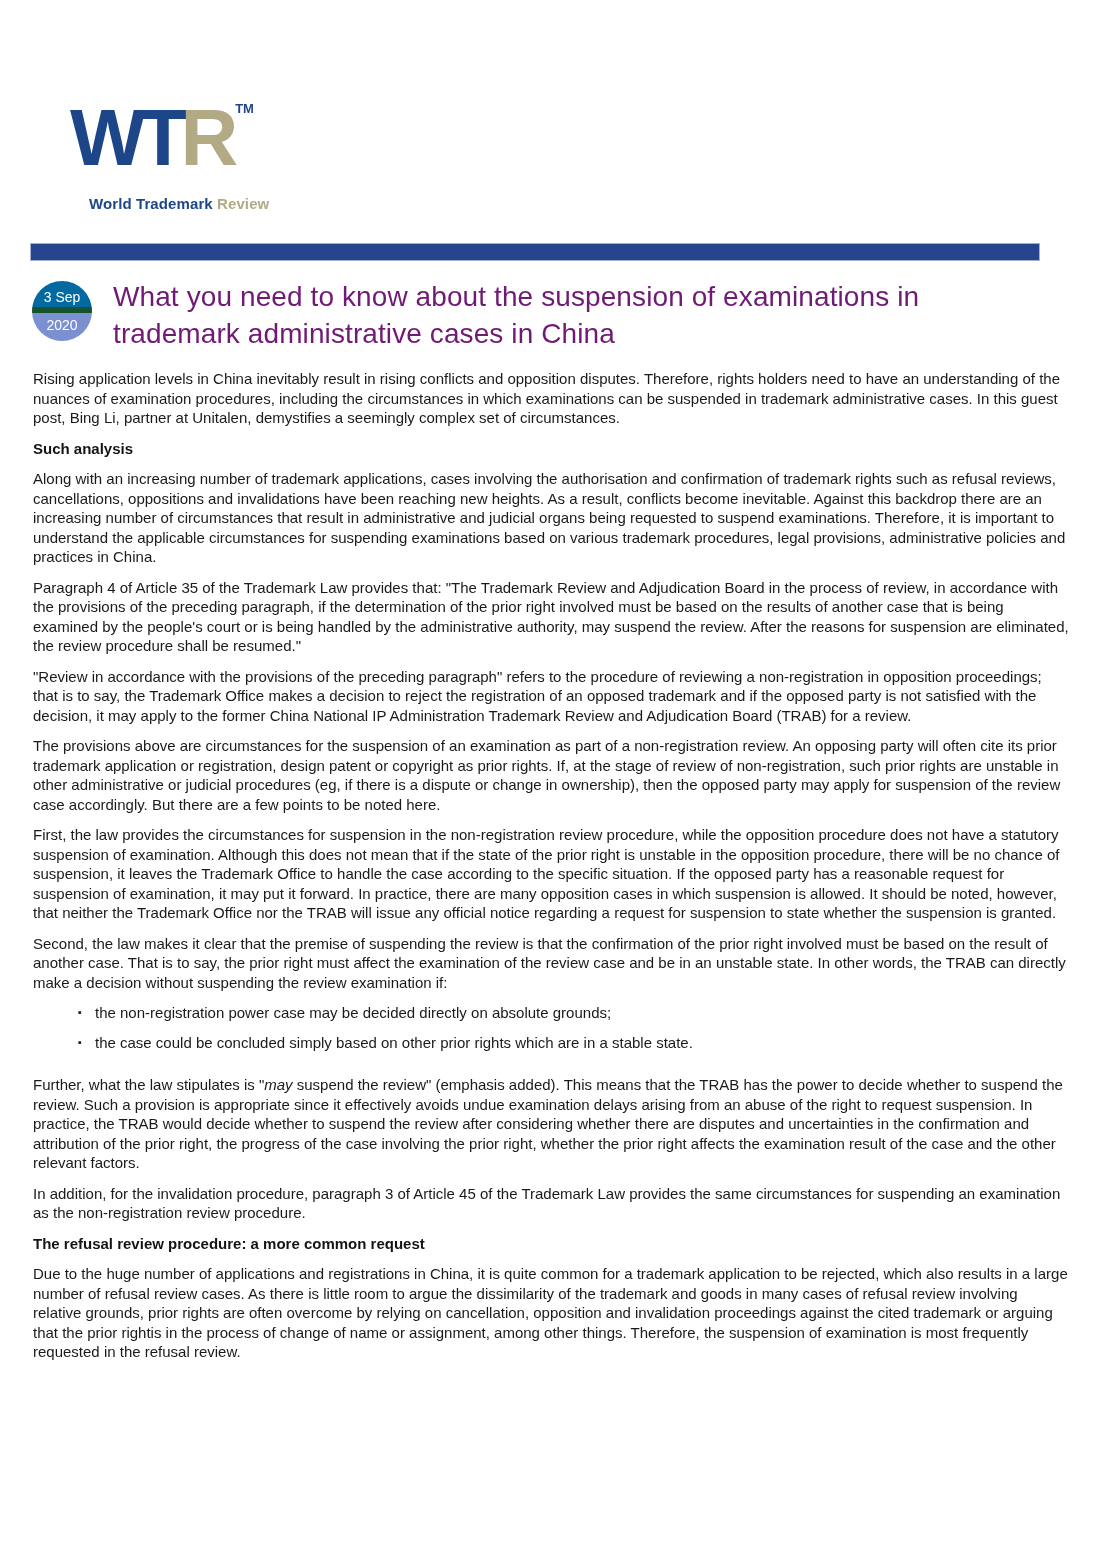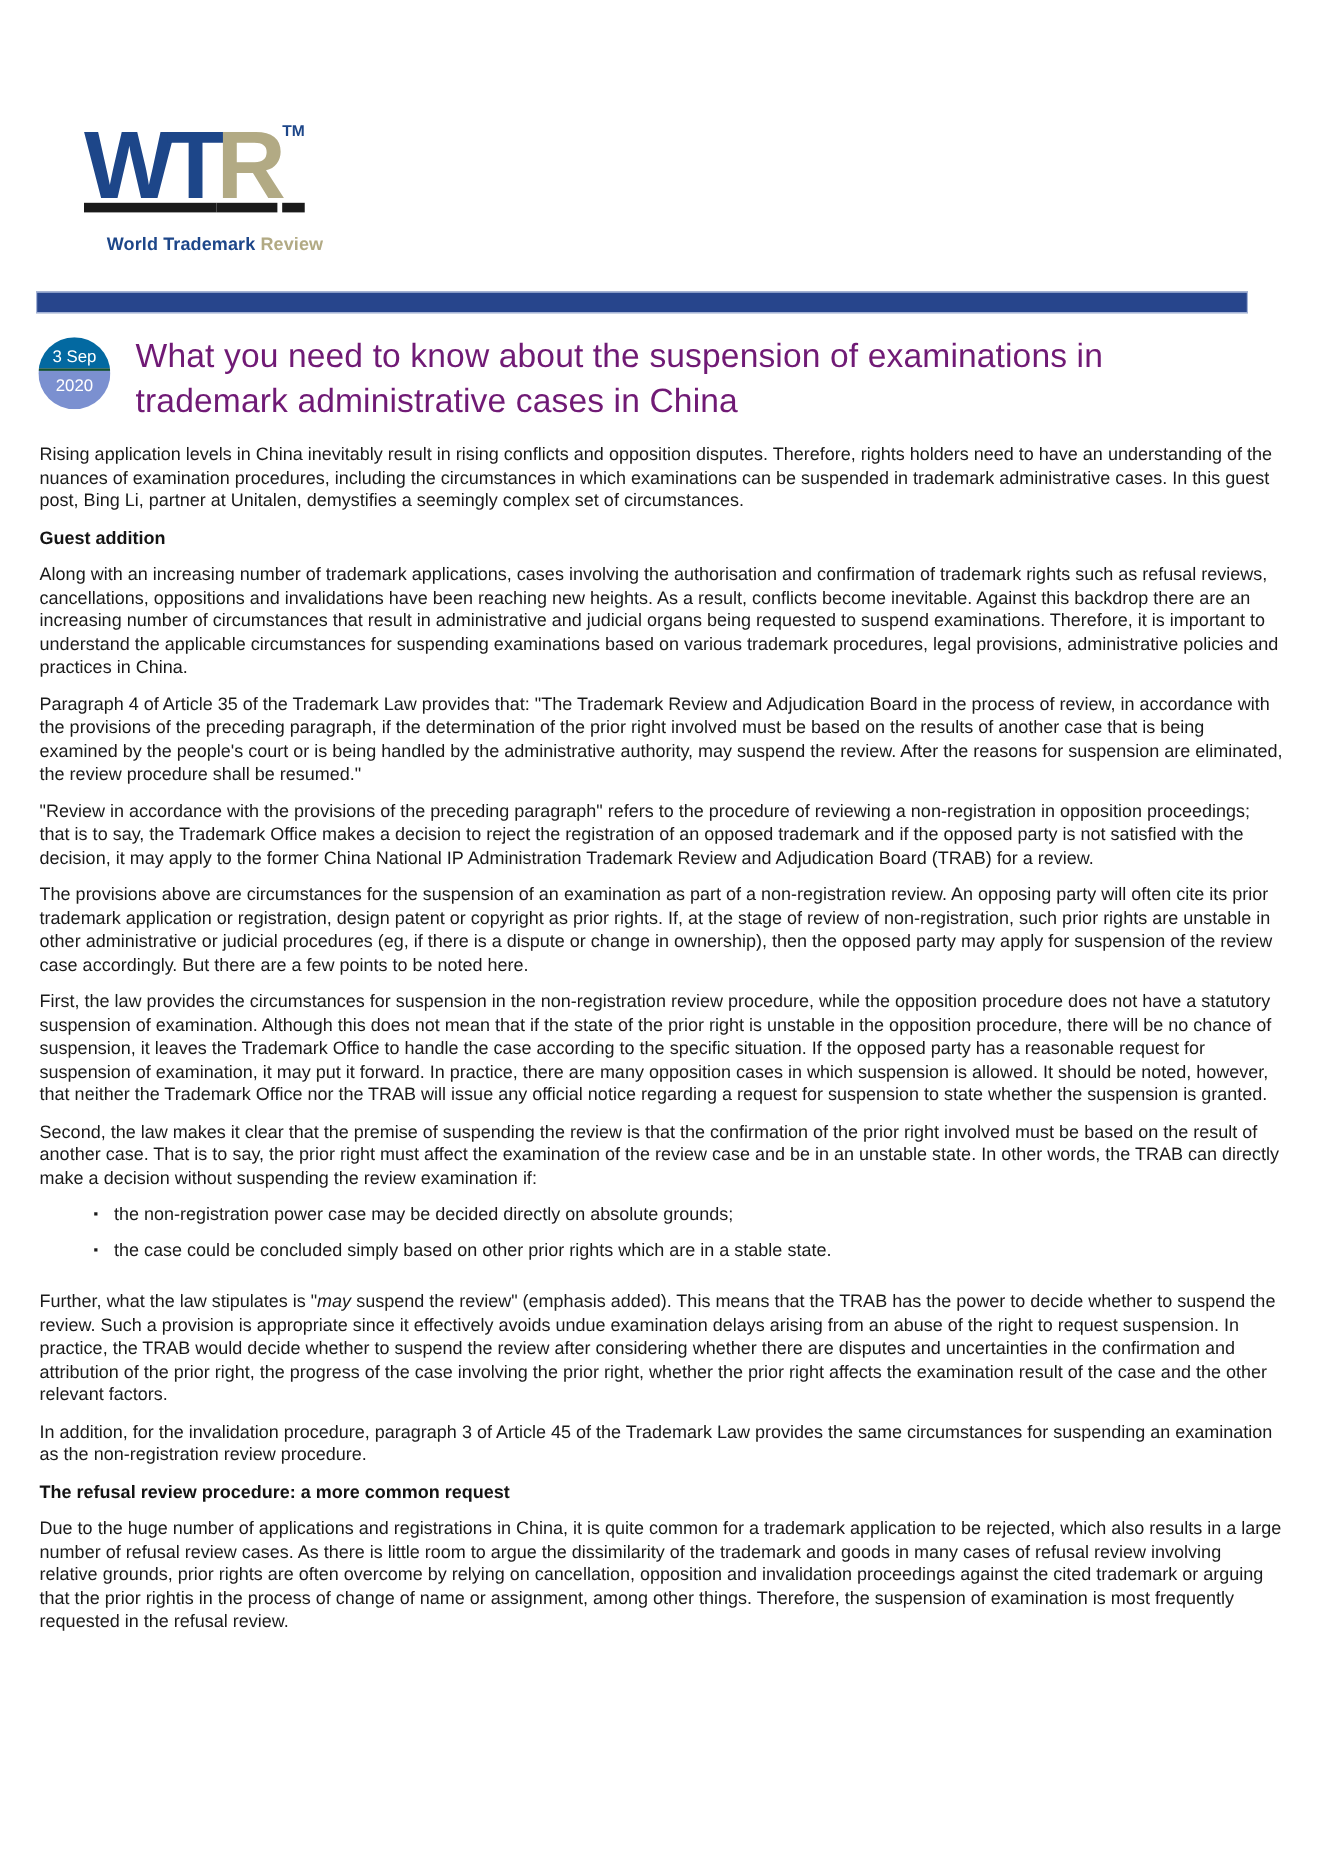--- a/index.html
+++ b/index.html
@@ -21,21 +21,20 @@
     width: 180px;
     cursor: pointer;
   }
   .logo-acronym {
     font-family: "Liberation Sans", sans-serif;
     font-weight: 700;
     font-size: 80px;
     line-height: 0.82;
     letter-spacing: -7px;
     white-space: nowrap;
-    text-decoration: underline;
   }
   .logo-acronym .lg-blue { color: #1d4689; }
   .logo-acronym .lg-tan  { color: #b2aa84; }
   .logo-tm {
     font-size: 13px;
     font-weight: 700;
     color: #1d4689;
     vertical-align: 52px;
     letter-spacing: 0;
     margin-left: 4px;
@@ -85,21 +84,21 @@
     background: #0369a1;
     display: flex;
     align-items: flex-end;
     justify-content: center;
     font-size: 14px;
     padding-bottom: 2px;
   }
   .date-bottom {
     height: 34px;
     background: #7b90d0;
-    border-top: 2px solid #14532d;
+    border-top: 6px solid #14532d;
     display: flex;
     align-items: flex-start;
     justify-content: center;
     font-size: 14px;
     padding-top: 4px;
   }
   .article-title {
     margin-left: 81px;
     width: 915px;
     font-size: 28px;
@@ -160,21 +159,21 @@
   <div class="date-badge">
     <div class="date-top">3 Sep</div>
     <div class="date-bottom">2020</div>
   </div>
   <h1 class="article-title">What you need to know about the suspension of examinations in trademark administrative cases in China</h1>
 </div>
 
 <div class="article-body">
   <p>Rising application levels in China inevitably result in rising conflicts and opposition disputes. Therefore, rights holders need to have an understanding of the nuances of examination procedures, including the circumstances in which examinations can be suspended in trademark administrative cases. In this guest post, Bing Li, partner at Unitalen, demystifies a seemingly complex set of circumstances.</p>
 
-  <h3>Guest addition</h3>
+  <h3>Such analysis</h3>
 
   <p>Along with an increasing number of trademark applications, cases involving the authorisation and confirmation of trademark rights such as refusal reviews, cancellations, oppositions and invalidations have been reaching new heights. As a result, conflicts become inevitable. Against this backdrop there are an increasing number of circumstances that result in administrative and judicial organs being requested to suspend examinations. Therefore, it is important to understand the applicable circumstances for suspending examinations based on various trademark procedures, legal provisions, administrative policies and practices in China.</p>
 
 
   <p>Paragraph 4 of Article 35 of the Trademark Law provides that: "The Trademark Review and Adjudication Board in the process of review, in accordance with the provisions of the preceding paragraph, if the determination of the prior right involved must be based on the results of another case that is being examined by the people's court or is being handled by the administrative authority, may suspend the review. After the reasons for suspension are eliminated, the review procedure shall be resumed."</p>
 
   <p>"Review in accordance with the provisions of the preceding paragraph" refers to the procedure of reviewing a non-registration in opposition proceedings; that is to say, the Trademark Office makes a decision to reject the registration of an opposed trademark and if the opposed party is not satisfied with the decision, it may apply to the former China National IP Administration Trademark Review and Adjudication Board (TRAB) for a review.</p>
 
   <p>The provisions above are circumstances for the suspension of an examination as part of a non-registration review. An opposing party will often cite its prior trademark application or registration, design patent or copyright as prior rights. If, at the stage of review of non-registration, such prior rights are unstable in other administrative or judicial procedures (eg, if there is a dispute or change in ownership), then the opposed party may apply for suspension of the review case accordingly. But there are a few points to be noted here.</p>
 

